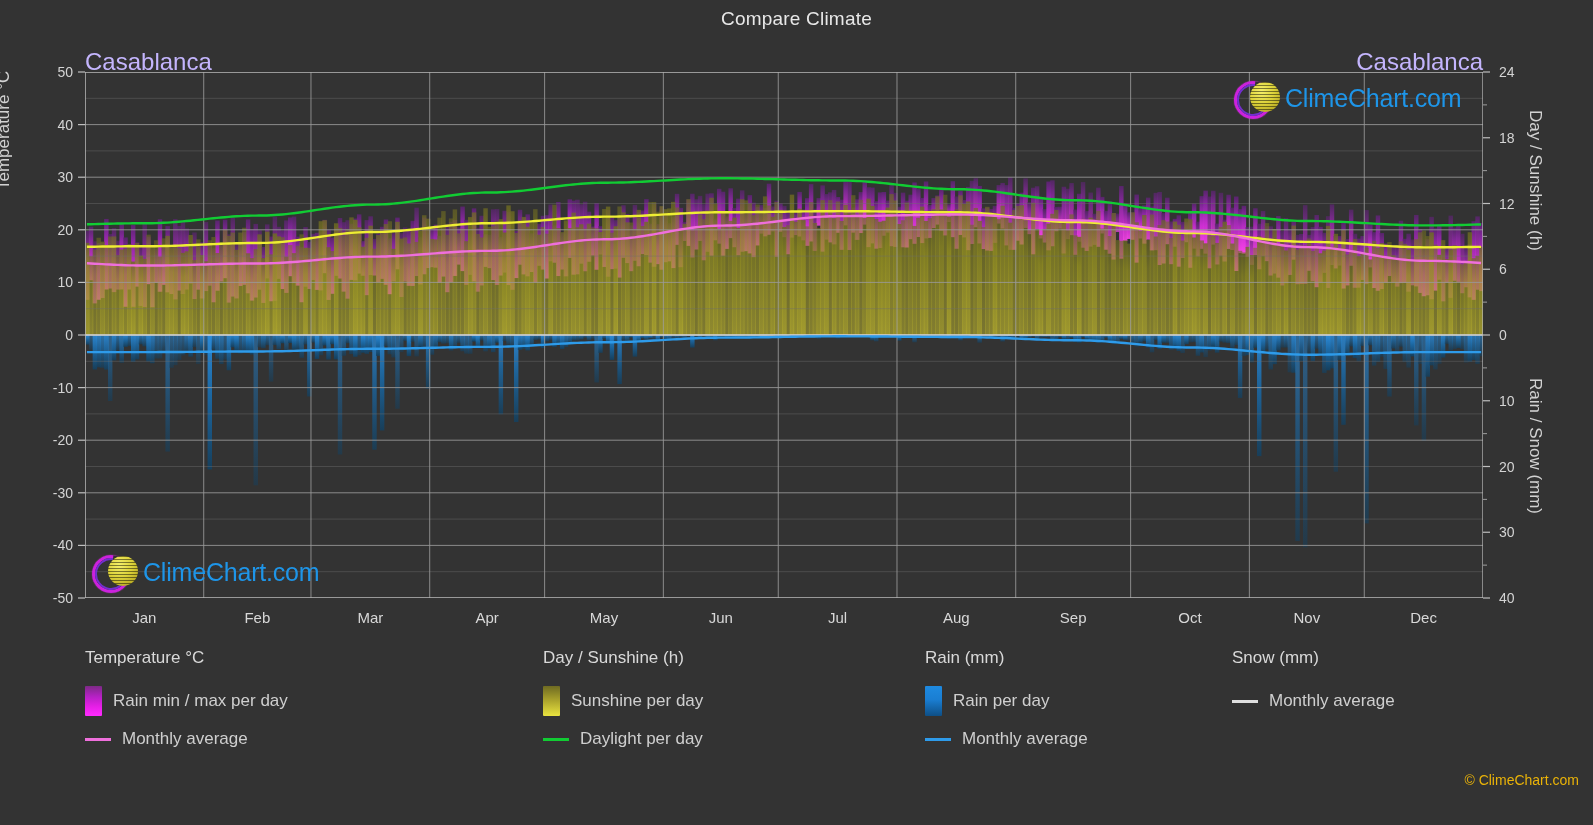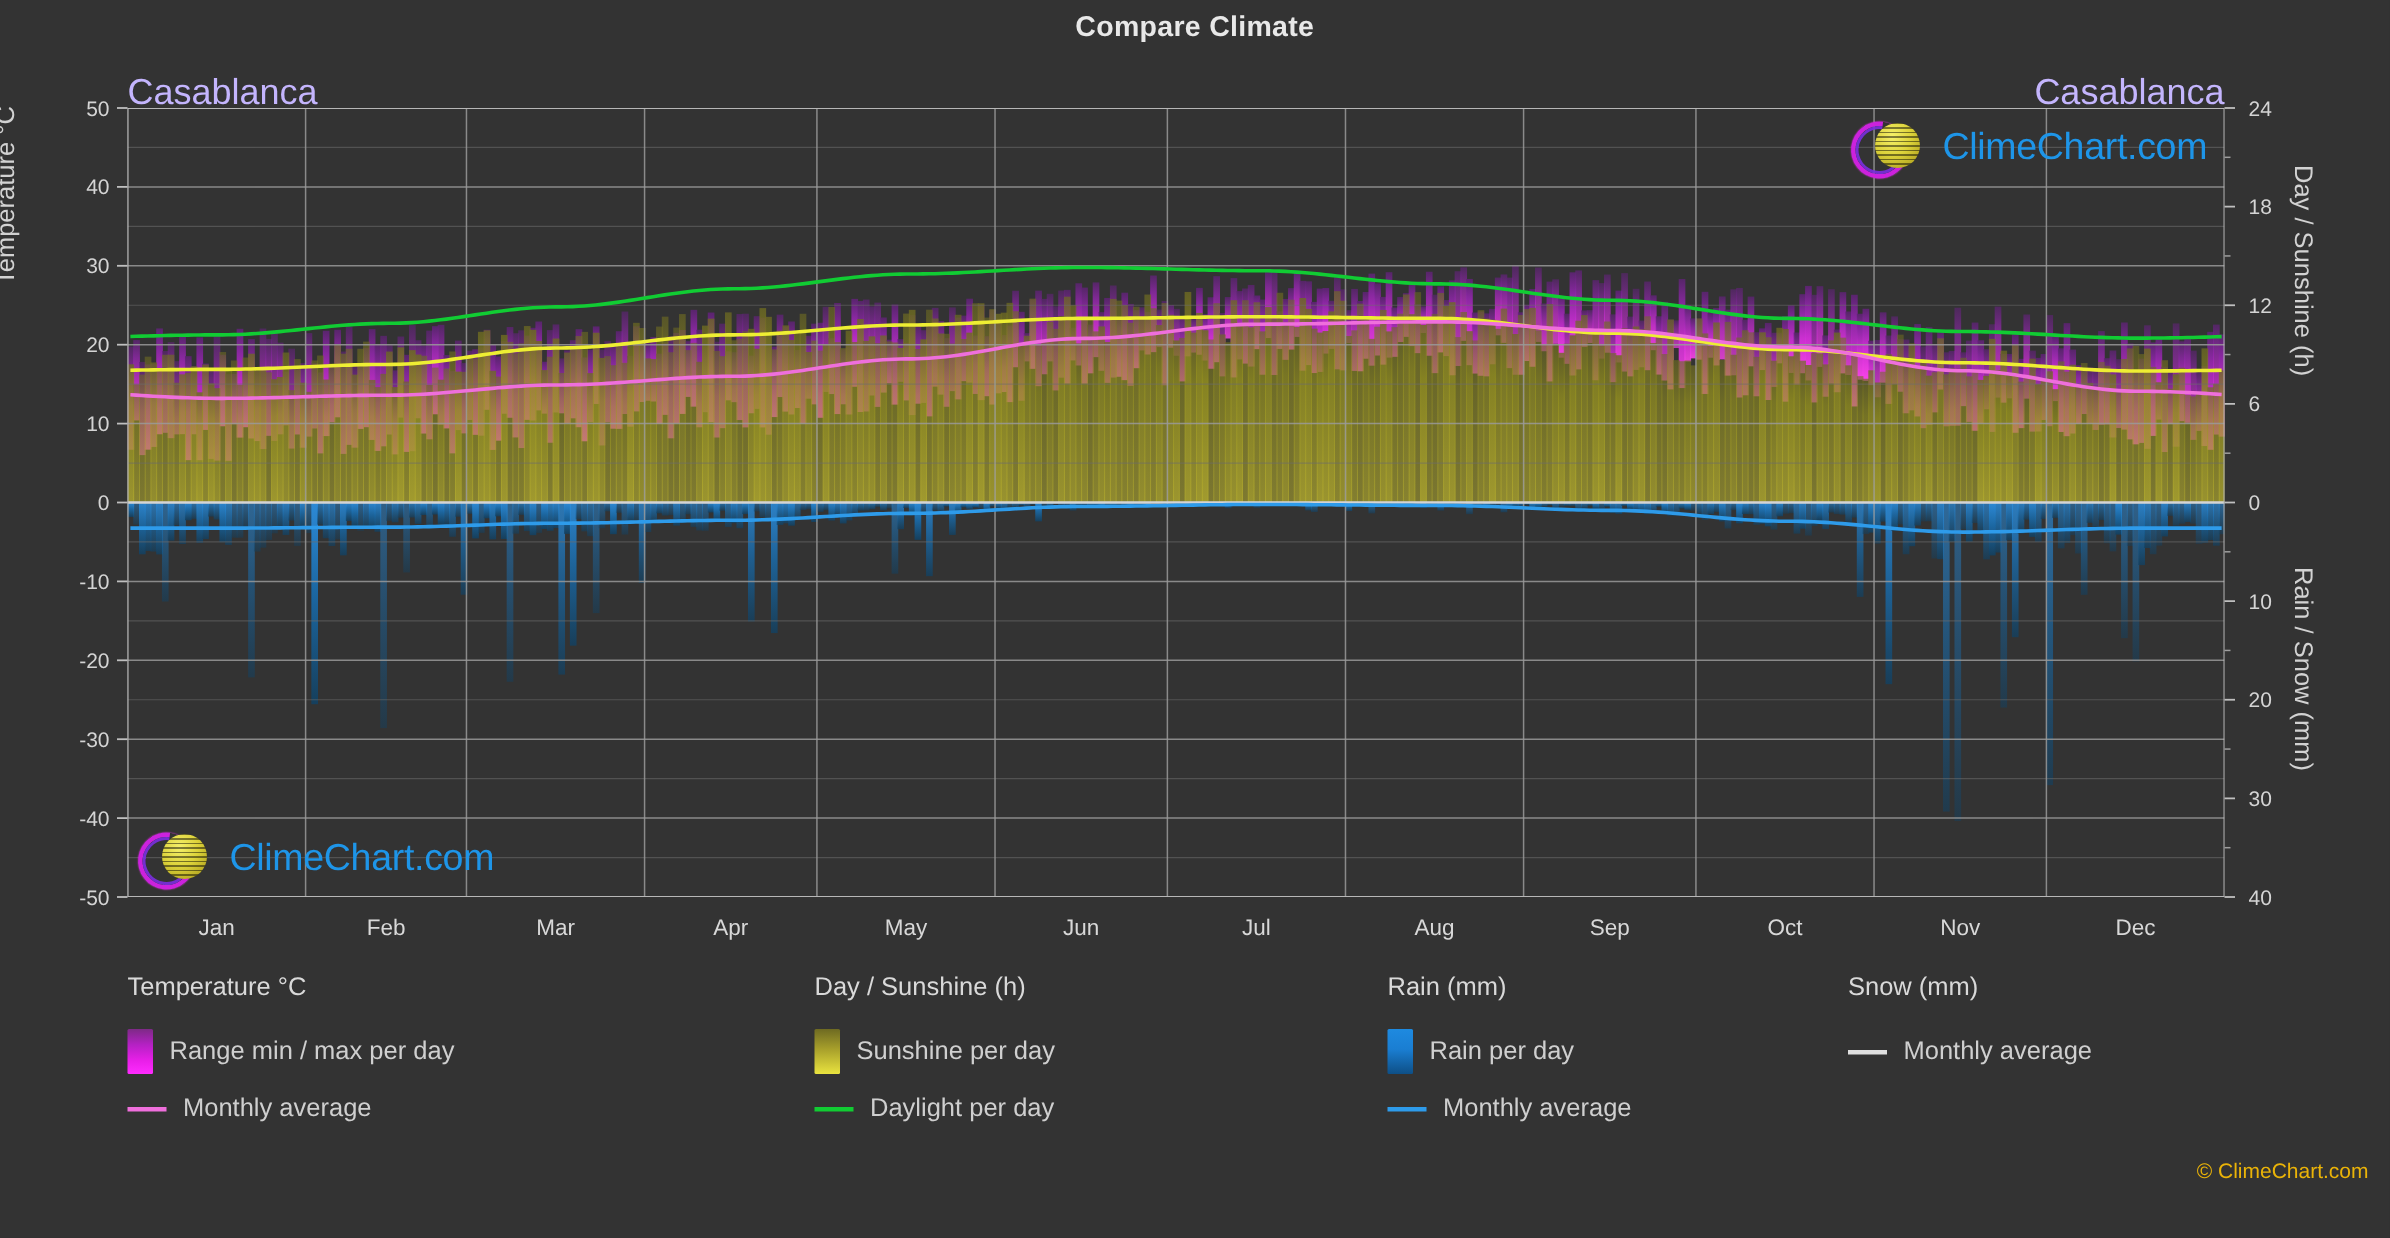--- a/index.html
+++ b/index.html
@@ -5,21 +5,21 @@
   html,body{margin:0;padding:0;background:#333333;}
   body{
     width:1593px;height:825px;overflow:hidden;
     font-family:"Liberation Sans", sans-serif;
     color:#d6d6d6;
     position:relative;
   }
   
   #chart-title{
     position:absolute;left:0;top:8px;width:1593px;text-align:center;
-    font-size:19px;color:#e8e8e8;letter-spacing:.2px;font-weight:bold;
+    font-size:19px;color:#e8e8e8;letter-spacing:.2px;
   }
   
   .city-caption{
     position:absolute;top:48px;font-size:24px;color:#c4b5fd;
   }
   #city-left{left:85px;}
   #city-right{right:110px;}
 
   
   #ylabel-left{
@@ -40,21 +40,21 @@
   }
 
   
   #plot-wrap{position:absolute;left:85px;top:72px;width:1398px;height:526px;}
   #plot-svg{display:block;}
 
   .tick-label{font-size:14px;fill:#d4d4d4;font-family:"Liberation Sans",sans-serif;}
   .month-label{font-size:15px;fill:#d8d8d8;font-family:"Liberation Sans",sans-serif;}
 
   
-  .cc-logo{position:absolute;display:flex;align-items:center;gap:17px;}
+  .cc-logo{position:absolute;display:flex;align-items:center;gap:7px;}
   #logo-top{left:1234px;top:78px;}
   #logo-bottom{left:92px;top:552px;}
   .cc-mark{position:relative;width:44px;height:40px;}
   .cc-ring{
     position:absolute;left:0;top:3px;width:32px;height:32px;border-radius:50%;
     border:3.5px solid #cc22dd;border-right-color:transparent;
     transform:rotate(-38deg);
     box-shadow:0 0 1px #ff33ff;
   }
   .cc-ring2{
@@ -1354,21 +1354,21 @@
   </span>
   <span class="cc-text">ClimeChart.com</span>
 </div>
 
 <div id="legend">
 
   <div class="legend-col" id="legend-col-temperature">
     <div class="legend-head">Temperature °C</div>
     <div class="legend-row">
       <span class="sw sw-temp"></span>
-      <span class="legend-text">Range min / max per day</span>
+      <span class="legend-text">Rain min / max per day</span>
     </div>
     <div class="legend-row">
       <span class="sw-line">
           <i style="background:#ef6fdc"></i>
         </span>
       <span class="legend-text">Monthly average</span>
     </div>
   </div>
 
   <div class="legend-col" id="legend-col-daysun">

